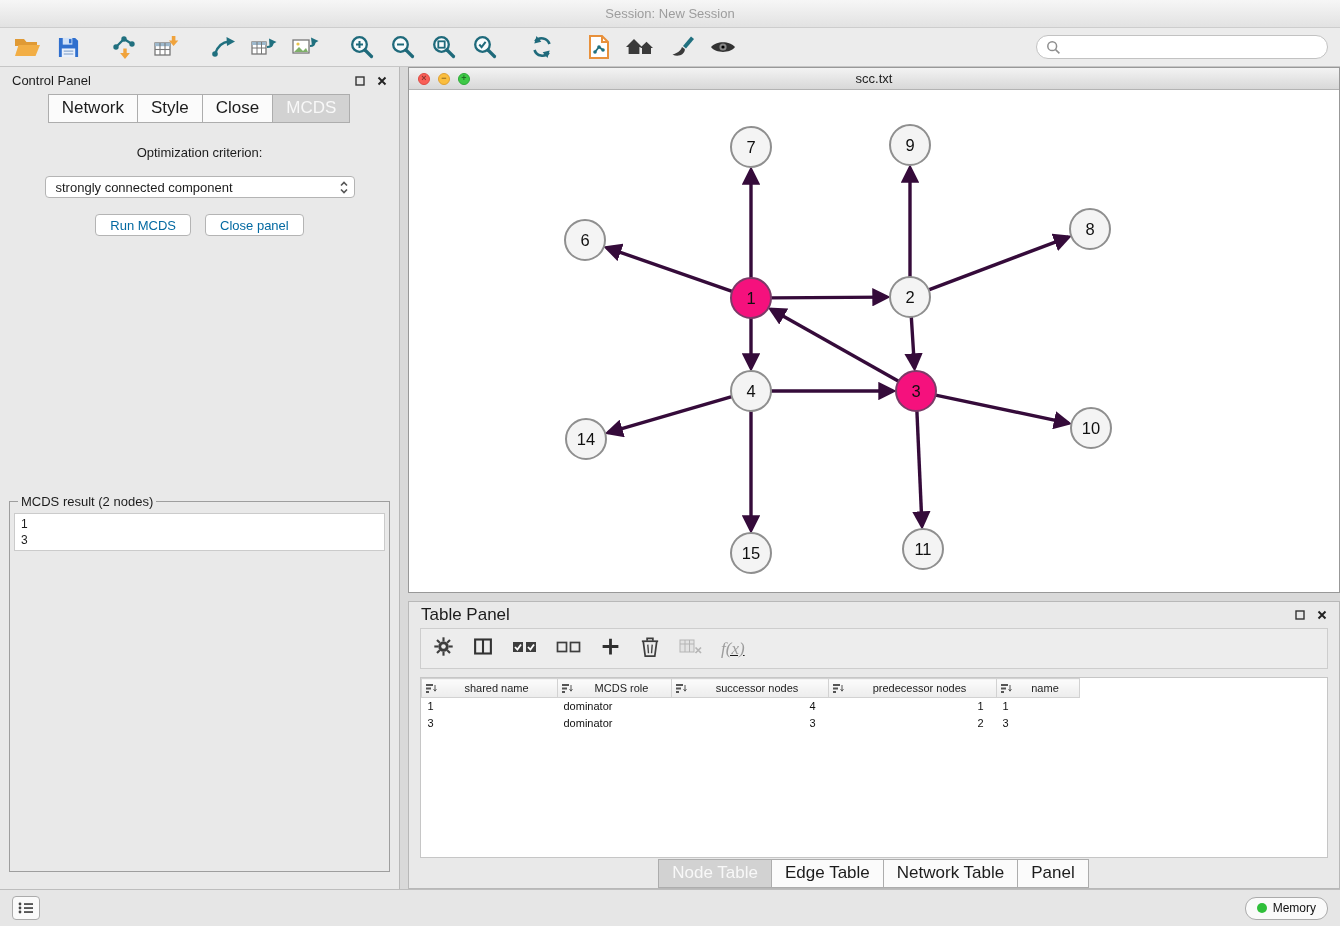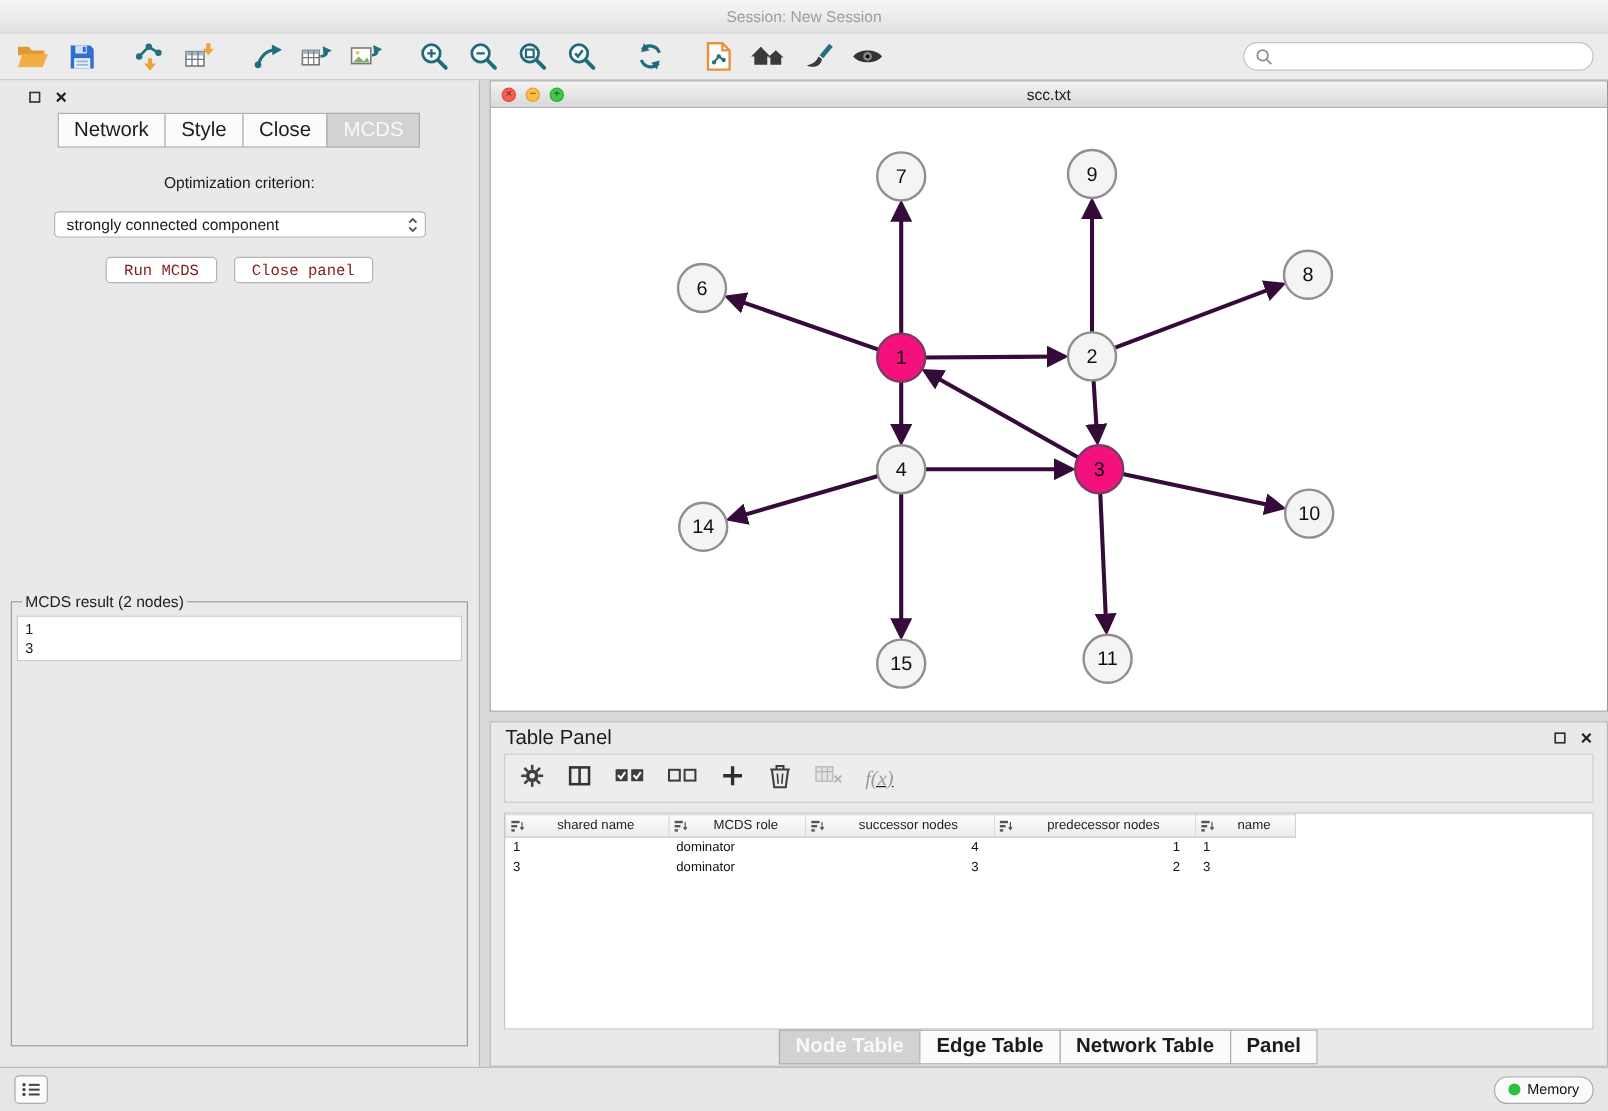--- a/index.html
+++ b/index.html
@@ -37,21 +37,21 @@
   .tab { border:1px solid #adadad; background:#fbfbfb; padding:3px 13px 4px; font-size:17px;
          margin-left:-1px; color:#1c1c1c; white-space:nowrap; }
   .tab.active { background:#d2d2d2; color:#f8f8f8; }
   .cp-body { flex:none; padding-top:22px; }
   .opt-label { text-align:center; font-size:13px; margin-bottom:11px; }
   .combo { width:310px; height:22px; margin:16px auto; background:#fff; border:1px solid #b4b4b4;
            border-radius:4px; display:flex; align-items:center; font-size:13px; padding:0 5px 0 10px; }
   .combo-value { flex:1; }
   .btn-row { display:flex; justify-content:center; gap:14px; margin-top:13px; }
   .mac-btn { background:#fff; border:1px solid #b4b4b4; border-radius:4px; font-size:13px;
-             height:22px; padding:0 14px; font-family:Liberation Mono, monospace; color:#7f1d1d; }
+             height:22px; padding:0 14px; font-family:Liberation Sans, sans-serif; color:#0369a1; }
   .cp-spacer { flex:1; }
   .result-fieldset { flex:none; margin:0 9px 17px; border:1px solid #9e9e9e; padding:4px; height:378px; }
   .result-fieldset legend { font-size:13px; padding:0 3px; margin-left:4px; }
   .result-area { width:100%; height:100%; background:#fff; border:1px solid #cbcbcb;
                  font-size:12px; padding:2px 6px; overflow:auto; }
   .result-line { line-height:16px; }
 
   
   .right-col { flex:1; display:flex; flex-direction:column; padding-left:8px; min-width:0; }
 
@@ -78,21 +78,21 @@
   .fx { font-family:"Liberation Serif", serif; font-style:italic; font-size:17px; color:#9c9c9c; }
   .table-wrap { flex:1; margin:8px 11px 0; background:#fff; border:1px solid #c6c6c6;
                 overflow:hidden; min-height:0; }
   table.data { border-collapse:collapse; table-layout:fixed; width:658px; }
   th { height:19px; background:linear-gradient(#fcfcfc,#ececec); border:1px solid #d2d2d2;
        font-weight:normal; font-size:11px; position:relative; padding:0 4px 0 18px;
        text-align:center; color:#222; white-space:nowrap; overflow:hidden; }
   .sort-ic { position:absolute; left:4px; top:4px; }
   td { height:17px; font-size:11px; padding:0 6px; color:#111; white-space:nowrap; }
   td.num { text-align:right; padding-right:13px; }
-  .bottom-tabs { height:30px; flex:none; display:flex; justify-content:center; align-items:flex-start;font-weight:bold; }
+  .bottom-tabs { height:30px; flex:none; display:flex; justify-content:center; align-items:flex-end; }
 
   
   .statusbar { height:37px; flex:none; background:#e6e6e6; border-top:1px solid #bdbdbd;
                display:flex; align-items:center; justify-content:space-between; padding:0 12px; }
   .sq-btn { width:28px; height:24px; background:#fafafa; border:1px solid #ababab; border-radius:4px;
             display:flex; align-items:center; justify-content:center; }
   .memory-btn { height:23px; background:#fafafa; border:1px solid #ababab; border-radius:11px;
                 display:flex; align-items:center; gap:6px; padding:0 11px; font-size:12px;
                 font-family:inherit; color:#111; }
   .green-dot { width:10px; height:10px; border-radius:50%; background:#2fbf3a; }
@@ -254,20 +254,21 @@
           <line x1="9.6" y1="9.6" x2="13.4" y2="13.4" stroke="#8e8e8e" stroke-width="1.5"></line>
         </svg>
       <input placeholder="" style="">
     </div>
   </div>
 
   <div class="main">
 
     <div class="control-panel">
       <div class="panel-header">
+        <span class="ph-title">Control Panel</span>
         <span class="ph-btn">
           <svg width="10" height="10">
               <rect x="1" y="1" width="8" height="8" fill="none" stroke="#333" stroke-width="1.4"></rect>
             </svg>
         </span>
         <span class="ph-btn">
           <svg width="10" height="10">
               <path d="M1.5 1.5 L8.5 8.5 M8.5 1.5 L1.5 8.5" stroke="#222" stroke-width="1.9"></path>
             </svg>
         </span>

